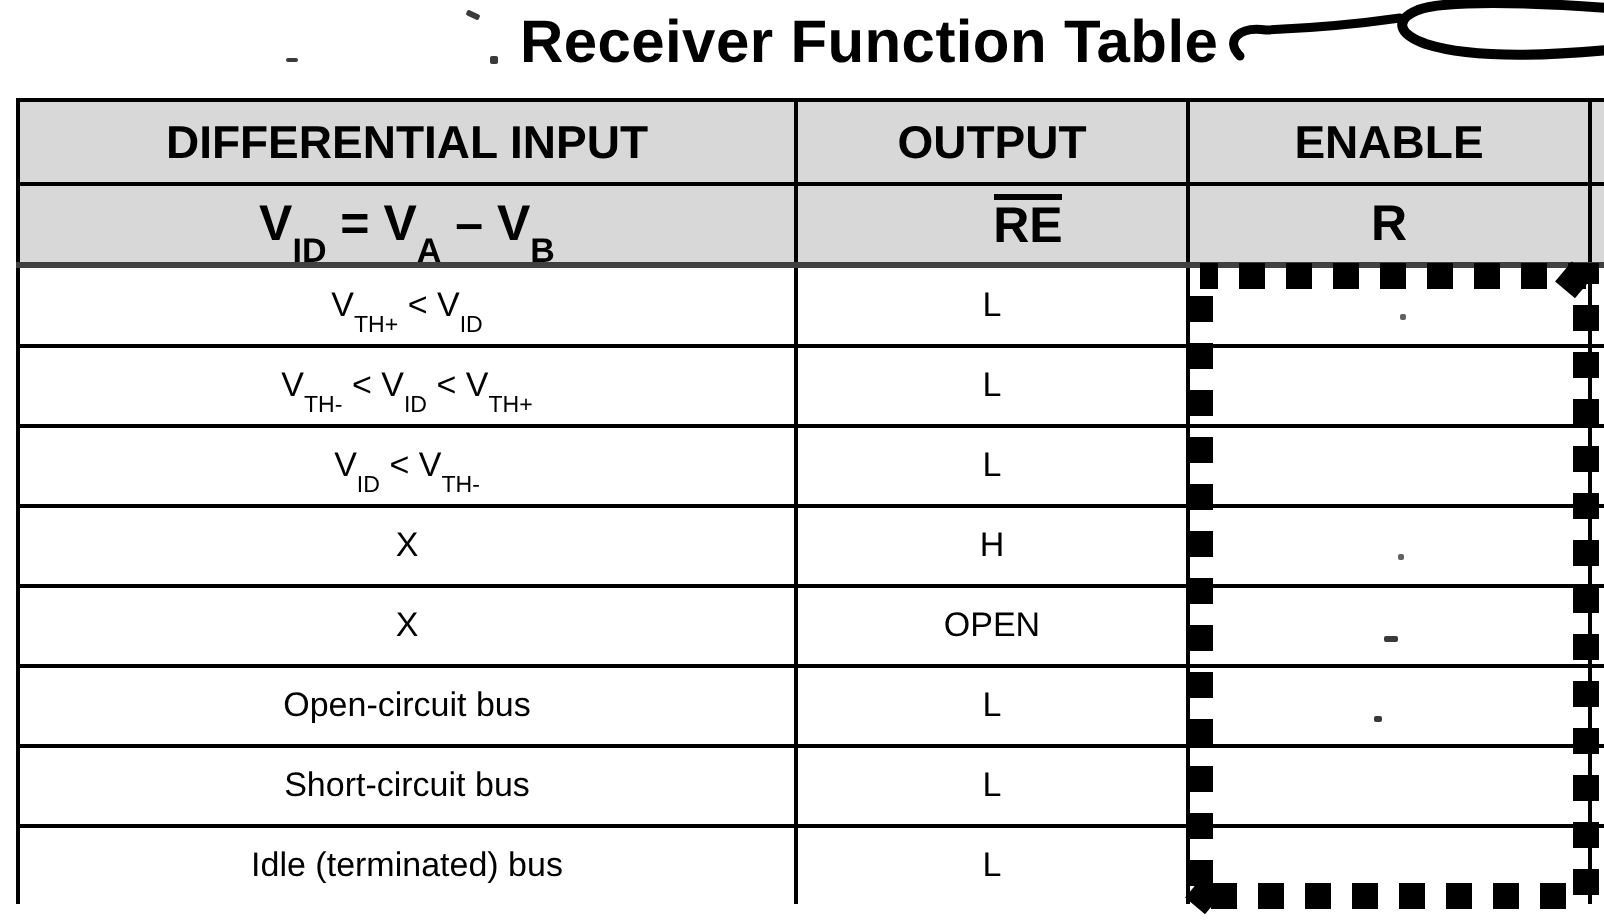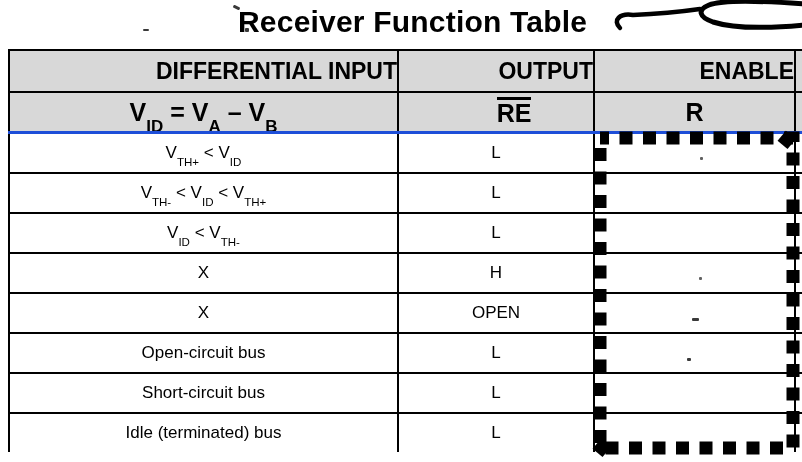--- a/index.html
+++ b/index.html
@@ -4,43 +4,43 @@
 <style>
   html,body{margin:0;padding:0;}
   body{
     width:802px;height:462px;position:relative;overflow:hidden;
     background:#ffffff;
     font-family:"Liberation Sans", sans-serif;
     color:#000;
   }
   
   .title{
-    position:absolute;left:238px;top:5px;
+    position:absolute;left:260px;top:5px;
     font-size:30px;font-weight:bold;letter-spacing:0.2px;
     white-space:nowrap;
   }
   
   .smudge{position:absolute;background:#3a3a3a;border-radius:1px;}
   .smudge.blue{background:#2a5bd7;}
   
   .table-wrap{
     position:absolute;left:8px;top:49px;width:794px;height:403px;
     overflow:hidden;
   }
   table.func{
     border-collapse:collapse;table-layout:fixed;width:812px;
   }
   table.func th, table.func td{
     border:2px solid #000;
     text-align:center;vertical-align:middle;
     padding:0;overflow:hidden;
   }
   table.func thead th{background:#d8d8d8;}
-  table.func .hrow1 th{height:40px;font-size:23px;font-weight:bold;text-align:right;}
-  table.func .hrow2 th{height:38px;font-size:25px;font-weight:bold;border-bottom:3px solid #1d4ed8;}
+  table.func .hrow1 th{height:40px;font-size:23px;font-weight:bold;}
+  table.func .hrow2 th{height:38px;font-size:25px;font-weight:bold;border-bottom:3px solid #404040;}
   table.func td{height:38px;font-size:17px;font-weight:normal;}
   table.func .sliver{border-right:none;}
   sub{
     font-size:68%;line-height:0;position:relative;top:0.30em;
     letter-spacing:0;
   }
   .ov{display:inline-block;border-top:3px solid #000;padding-top:1px;line-height:1.02;margin-left:36px;}
   
   svg.overlay{position:absolute;left:0;top:0;pointer-events:none;z-index:6;}
 </style>

